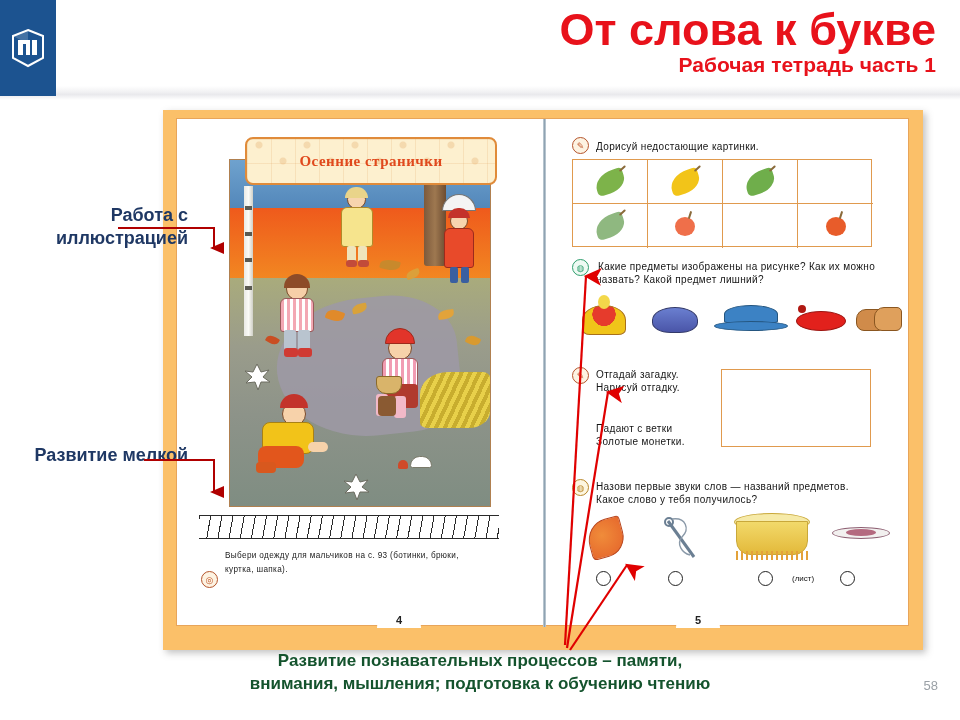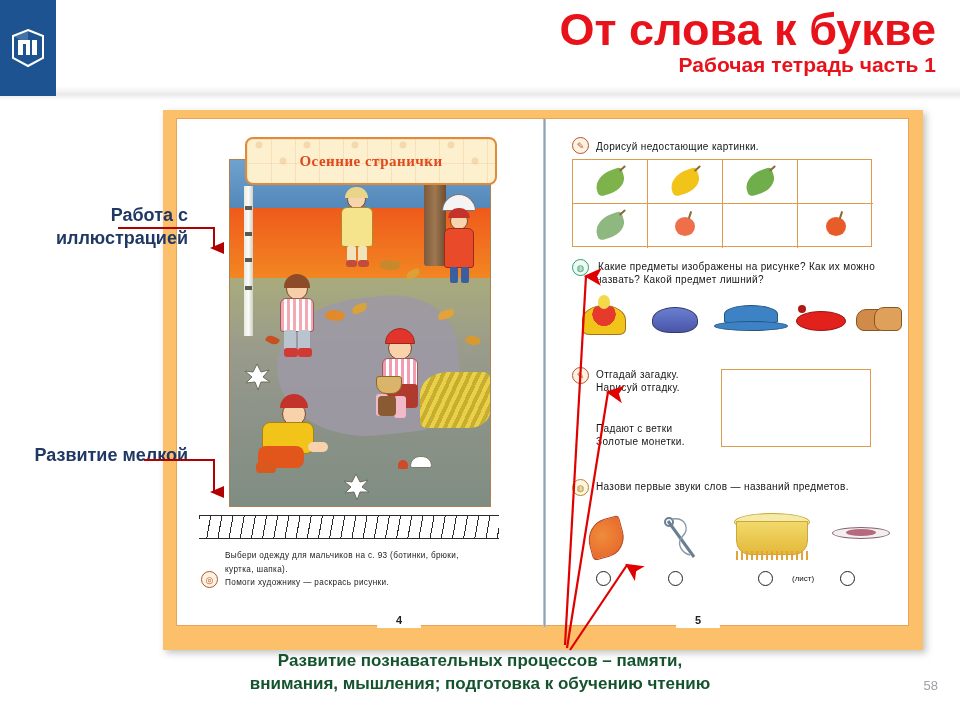--- a/index.html
+++ b/index.html
@@ -295,21 +295,20 @@
       <div class="banner">
         <span>Осенние странички</span>
       </div>
 
       <div class="wlines"></div>
 
       <div class="badge pencil lp-badge">◎</div>
       <div class="lp-text">
         <div>Выбери одежду для мальчиков на с. 93 (ботинки, брюки,</div>
         <div>куртка, шапка).</div>
-        <div>Помоги художнику — раскрась рисунки.</div>
       </div>
 
       <div class="pg-num pg-left">4</div>
     </div>
 
     <div class="rp">
 
       <div class="badge pencil" style="left:26px;top:18px;">✎</div>
       <div class="task-text" style="left:50px;top:20px;width:280px;">Дорисуй недостающие картинки.</div>
       <div class="grid4">
@@ -352,20 +351,21 @@
 
       <div class="badge pencil" style="left:26px;top:248px;">✎</div>
       <div class="task-text" style="left:50px;top:248px;width:150px;">Отгадай загадку.</div>
       <div class="task-text" style="left:50px;top:261px;width:150px;">Нарисуй отгадку.</div>
       <div class="task-text" style="left:50px;top:302px;width:150px;">Падают с ветки</div>
       <div class="task-text" style="left:50px;top:315px;width:150px;">Золотые монетки.</div>
       <div class="answer-box"></div>
 
       <div class="badge coin" style="left:26px;top:360px;">◍</div>
       <div class="task-text" style="left:50px;top:360px;width:290px;">Назови первые звуки слов — названий предметов.</div>
+      <div class="task-text" style="left:50px;top:373px;width:290px;">Какое слово у тебя получилось?</div>
       <div class="objs">
         <div style="position:absolute;left:10px;top:8px;width:36px;height:38px;background:radial-gradient(circle at 40% 40%,#f08c3a,#e4622a);border-radius:60% 10% 55% 12%;transform:rotate(-15deg);border:1px solid #b8441c;"></div>
         <svg style="position:absolute;left:82px;top:2px;width:42px;height:50px;" viewBox="0 0 42 50">
           <line x1="8" y1="8" x2="34" y2="44" stroke="#6b7f93" stroke-width="3"></line>
           <circle cx="9" cy="9" r="4" fill="none" stroke="#6b7f93" stroke-width="2"></circle>
           <path d="M12 6 C26 4 30 16 22 24 C16 31 22 40 30 42" fill="none" stroke="#8a99a8" stroke-width="1.4"></path>
         </svg>
         <div style="position:absolute;left:156px;top:2px;width:76px;height:18px;background:#f6eaa8;border:1px solid #c9a83a;border-radius:50%;"></div>
         <div style="position:absolute;left:158px;top:10px;width:72px;height:34px;background:linear-gradient(180deg,#f2d96a,#e3b93a);border-radius:0 0 14px 14px;border:1px solid #c9a83a;"></div>
         <div style="position:absolute;left:158px;top:40px;width:72px;height:9px;background:repeating-linear-gradient(90deg,#e3a23a 0 2px,transparent 2px 5px);"></div>

